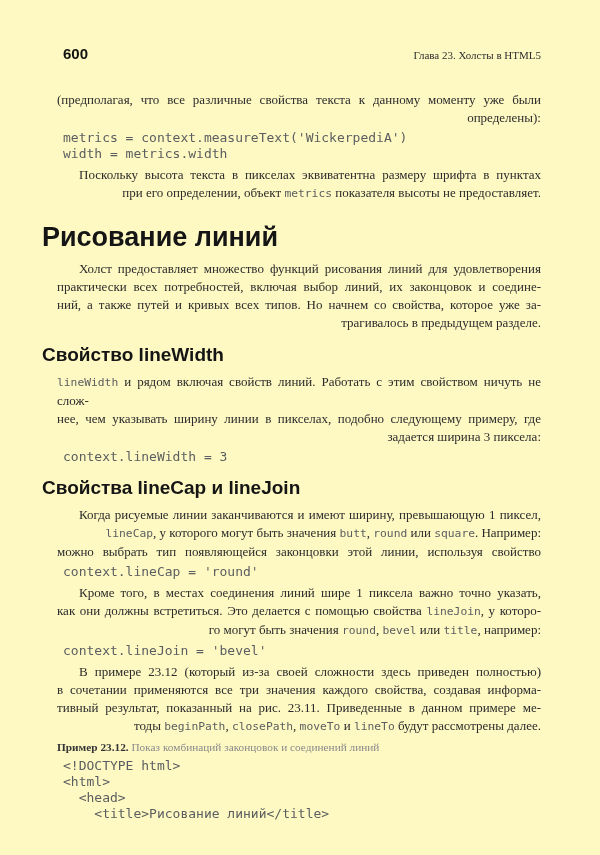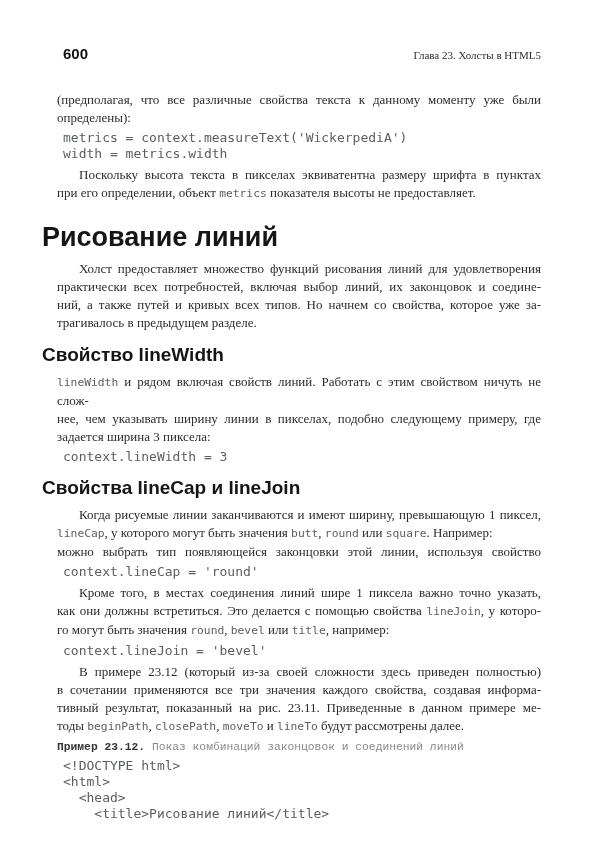--- a/index.html
+++ b/index.html
@@ -1,20 +1,20 @@
 <!DOCTYPE html>
 <html><head>
 <meta charset="utf-8">
 <style>
   html,body { margin:0; padding:0; background:#e8e8e8; }
   .page {
     position: relative;
     width: 600px; height: 855px;
     margin: 0 auto;
-    background: #ffffff;
+    background: #fef9c3;
     box-sizing: border-box;
     padding: 45px 59px 0 57px;
     overflow: hidden;
   }
   
   .runhead {
     display: flex; justify-content: space-between; align-items: baseline;
     margin-bottom: 29px;
   }
   .pagenum {
@@ -31,21 +31,21 @@
     font-family: "Liberation Serif", serif;
     font-size: 13px; color: #2b2b2b;
   }
   .para { margin: 0 0 2px 0; }
   .para .line {
     line-height: 18px;
     text-align: justify;
     text-align-last: justify;
     white-space: normal;
   }
-  .para .line.last { text-align: left; text-align-last: auto; }
+  .para .line.last { text-align: right; text-align-last: auto; }
   .para .line.first-indent { text-indent: 22px; }
   .inline-code {
     font-family: "DejaVu Sans Mono", monospace;
     font-size: 11.3px; color: #5b5e60;
   }
   h1.sect {
     font-family: "Liberation Sans", sans-serif;
     font-weight: bold; font-size: 27px; color: #151515;
     margin: 19px 0 8px -15px; line-height: 30px;
     letter-spacing: 0;
@@ -55,21 +55,21 @@
     font-weight: bold; font-size: 19px; color: #151515;
     margin: 12px 0 7px -15px; line-height: 22px;
   }
   .codeblock {
     font-family: "DejaVu Sans Mono", monospace;
     font-size: 13px; color: #5b5e60;
     margin: 3px 0 4px 6px;
   }
   .codeblock .code-line { line-height: 16px; white-space: pre; }
   .caption {
-    font-family: Liberation Mono, monospace;
+    font-family: Liberation Serif, serif;
     font-size: 11.3px; line-height: 15px;
     margin: 4px 0 3px 0; white-space: pre;
   }
   .caption .cap-label { font-weight: bold; color: #343434; }
   .caption .cap-text { color: #8a8a8a; }
 </style>
 </head>
 <body>
 
 <div class="page">

